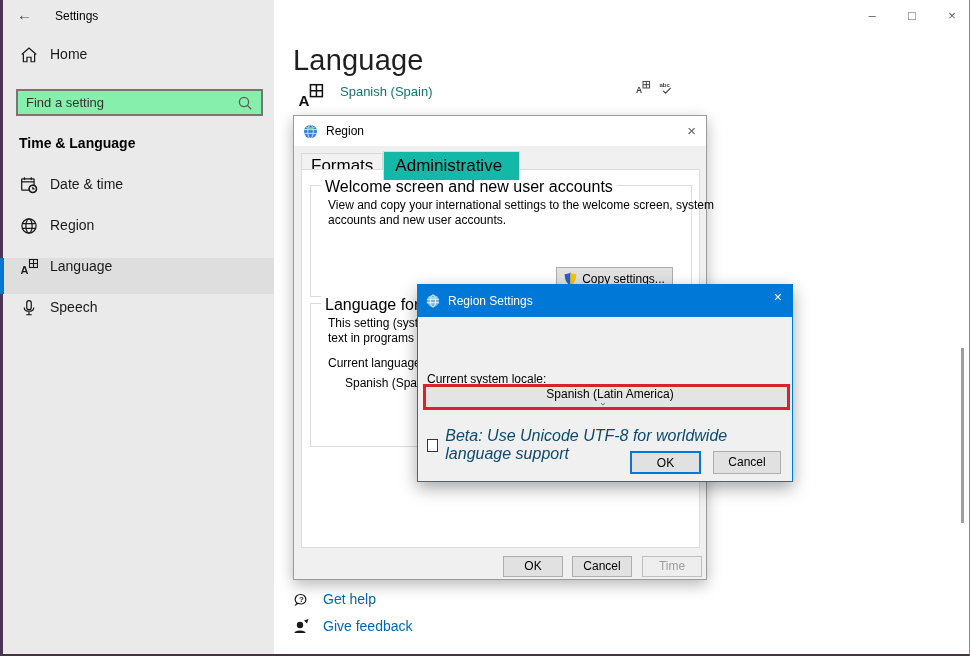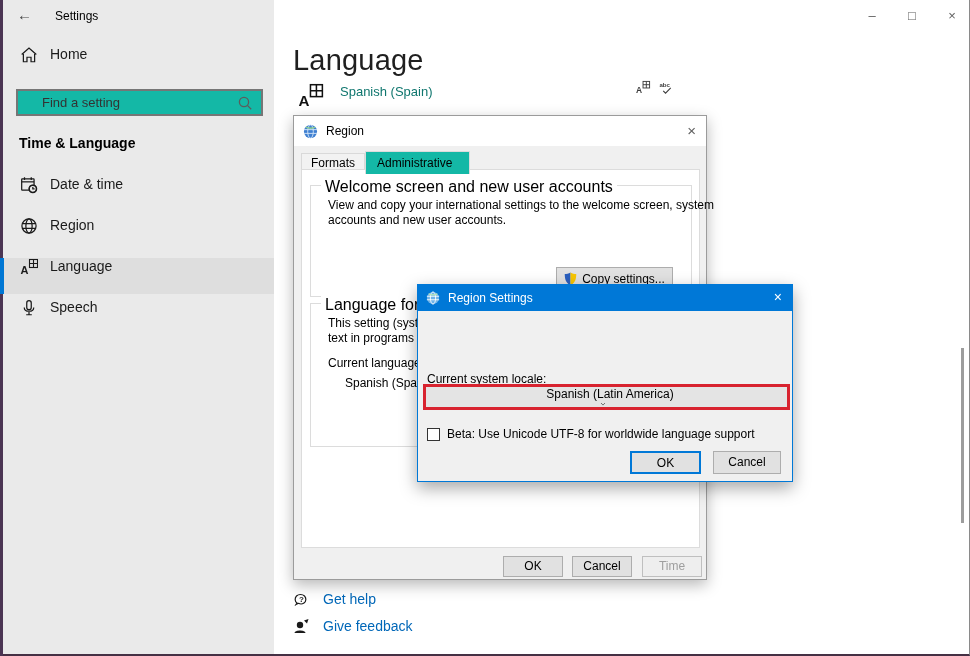--- a/index.html
+++ b/index.html
@@ -11,21 +11,21 @@
   .left-strip { position:absolute; left:0; top:0; width:3px; height:656px; background:#4b3553; }
 
   
   .sidebar { position:absolute; left:3px; top:0; width:271px; height:654px; background:#eaeaea; }
   .titlebar-back { position:absolute; left:14px; top:6px; width:22px; height:20px; font-size:15px; color:#454545; cursor:default; }
   .titlebar-title { position:absolute; left:52px; top:9px; font-size:12px; color:#000; }
   .side-row { position:absolute; left:0; width:271px; height:36px; display:flex; align-items:flex-start; }
   .side-row .ico { width:18px; height:18px; margin-left:17px; color:#1a1a1a; flex:0 0 18px; display:flex; align-items:center; justify-content:center; }
   .side-row .lbl { margin-left:12px; font-size:14px; color:#1a1a1a; }
   .row-home { top:46px; }
-  .searchbox { position:absolute; left:13px; top:89px; width:247px; height:27px; background:#14b8a6; border:2px solid #767676; display:flex; align-items:center;padding-left:16px; }
+  .searchbox { position:absolute; left:13px; top:89px; width:247px; height:27px; background:#86efac; border:2px solid #767676; display:flex; align-items:center; }
   .searchbox input { flex:1; border:none; outline:none; background:transparent; font-family:"Liberation Sans",sans-serif; font-size:13px; color:#222; padding-left:8px; }
   .searchbox input::placeholder { color:#333; opacity:1; }
   .searchbox .mag { width:20px; height:20px; margin-right:6px; color:#5c5c5c; }
   .side-heading { position:absolute; left:16px; top:135px; font-size:14px; font-weight:bold; color:#000; }
   .row-dt { top:176px; } .row-rg { top:217px; } .row-lg { top:258px; } .row-sp { top:299px; }
   .row-selected { background:rgba(0,0,0,0.05); }
   .accent-bar { position:absolute; left:-3px; top:0; width:4px; height:36px; background:#0077d4; }
 
   
   .main-title { position:absolute; left:293px; top:44px; font-size:29px; font-weight:300; color:#1f1f1f; letter-spacing:0.2px; }
@@ -44,49 +44,49 @@
   
   .scroll-thumb { position:absolute; left:961px; top:348px; width:3px; height:175px; background:#9d9d9d; }
 
   
   .rdlg { position:absolute; left:293px; top:115px; width:414px; height:465px; background:#f0f0f0; border:1px solid #9b9b9b; box-shadow:0 5px 14px rgba(0,0,0,0.28); font-size:12px; }
   .rdlg-titlebar { position:absolute; left:0; top:0; width:100%; height:30px; background:#fff; display:flex; align-items:center; }
   .rdlg-icon { width:15px; height:15px; margin-left:9px; }
   .rdlg-title { margin-left:8px; font-size:12px; color:#000; }
   .rdlg-close { position:absolute; right:10px; top:6px; font-size:15px; color:#5f5f5f; cursor:default; }
   .tabstrip { position:absolute; left:7px; top:35px; display:flex; align-items:flex-end; }
-  .tab { border:1px solid #d9d9d9; border-bottom:none; background:#f2f2f2; padding:2px 9px 3px 9px; font-size:12px; color:#000; position:relative; }
+  .tab { border:1px solid #d9d9d9; border-bottom:none; background:#f2f2f2; padding:2px 9px 3px 9px; font-size:17px; color:#000; position:relative; }
   .tab.active { background:#14b8a6; padding:4px 17px 4px 11px; z-index:3; margin-bottom:-1px; border-color:#dcdcdc; }
   .tabpage { position:absolute; left:7px; top:53px; width:399px; height:379px; background:#fff; border:1px solid #dcdcdc; }
   .groupbox { position:absolute; left:8px; width:382px; border:1px solid #dcdcdc; }
   .gb1 { top:15px; height:112px; }
   .gb2 { top:133px; height:144px; }
   .gb-label { position:absolute; left:10px; top:-8px; background:#fff; padding:0 4px; font-size:16px; color:#000; white-space:nowrap; }
   .gb-text { position:absolute; left:17px; font-size:12px; color:#000; line-height:15px; white-space:nowrap; }
   .copy-btn { position:absolute; left:245px; top:81px; width:117px; height:23px; background:#e1e1e1; border:1px solid #adadad; display:flex; align-items:center; justify-content:center; gap:5px; font-size:12px; color:#000; cursor:default; }
   .copy-btn svg { width:13px; height:14px; }
   .rdlg-footer-btn { position:absolute; top:440px; width:60px; height:21px; background:#e1e1e1; border:1px solid #adadad; font-size:12px; color:#000; text-align:center; line-height:19px; cursor:default; }
   .btn-ok-r { left:209px; }
   .btn-cancel-r { left:278px; }
   .btn-apply-r { left:348px; color:#9e9e9e; border-color:#bfbfbf; background:#eeeeee; }
 
   
   .rsdlg { position:absolute; left:417px; top:284px; width:376px; height:198px; background:#f0f0f0; border:1px solid #0078d7; box-shadow:0 6px 16px rgba(0,0,0,0.35); font-size:12px; }
-  .rsdlg-titlebar { position:absolute; left:0; top:0; width:100%; height:26px; background:#0078d7; display:flex; align-items:center; }
+  .rsdlg-titlebar { position:absolute; left:0; top:0; width:100%; height:32px; background:#0078d7; display:flex; align-items:center; }
   .rsdlg-icon { width:14px; height:14px; margin-left:8px; }
   .rsdlg-title { margin-left:8px; font-size:12px; color:#fff; }
   .rsdlg-close { position:absolute; right:10px; top:4px; font-size:14px; color:#fff; cursor:default; }
   .rs-desc { position:absolute; left:9px; top:36px; width:362px; font-size:12px; color:#000; line-height:16px; }
   .rs-locale-label { position:absolute; left:9px; top:87px; font-size:12px; color:#000; }
   .rs-dropdown { position:absolute; left:5px; top:99px; width:367px; height:26px; border:3px solid #d8232f; background:#e4e4e4; display:flex; align-items:center; cursor:default;flex-direction:column; }
   .rs-dropdown .val { margin-left:7px; font-size:12px; color:#000; flex:1; }
   .rs-dropdown .chev { width:12px; height:12px; margin-right:8px; color:#333; }
   .rs-check-row { position:absolute; left:9px; top:142px; display:flex; align-items:center; gap:7px; }
   .rs-checkbox { width:13px; height:13px; border:1px solid #333; background:#fff; cursor:default; }
-  .rs-check-label { font-size:12px; color:#000000; }
+  .rs-check-label { font-size:16px; color:#0c4a6e;font-style:italic; }
   .rs-btn { position:absolute; top:166px; height:23px; background:#e1e1e1; font-size:12px; color:#000; text-align:center; line-height:20px; cursor:default; }
   .rs-ok { left:212px; width:71px; border:2px solid #0078d7; }
   .rs-cancel { left:295px; width:68px; border:1px solid #adadad; }
 
   
   .win-controls { position:absolute; right:10px; top:0; height:30px; display:flex; align-items:center; gap:26px; color:#5f5f5f; font-size:13px; }
   .win-controls span { width:14px; text-align:center; cursor:default; }
   svg { display:block; }
 </style>
 </head>

